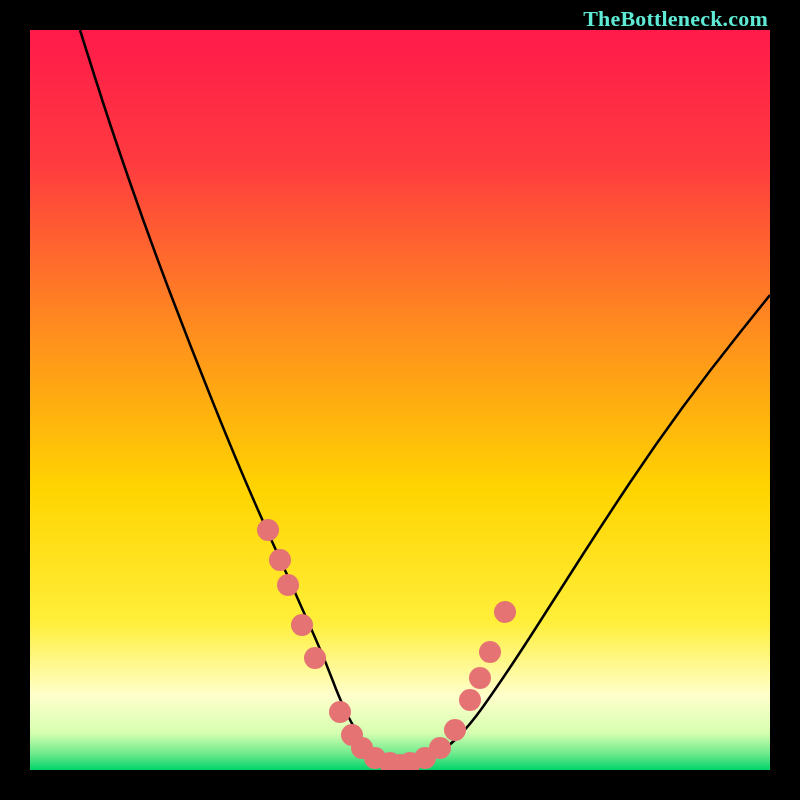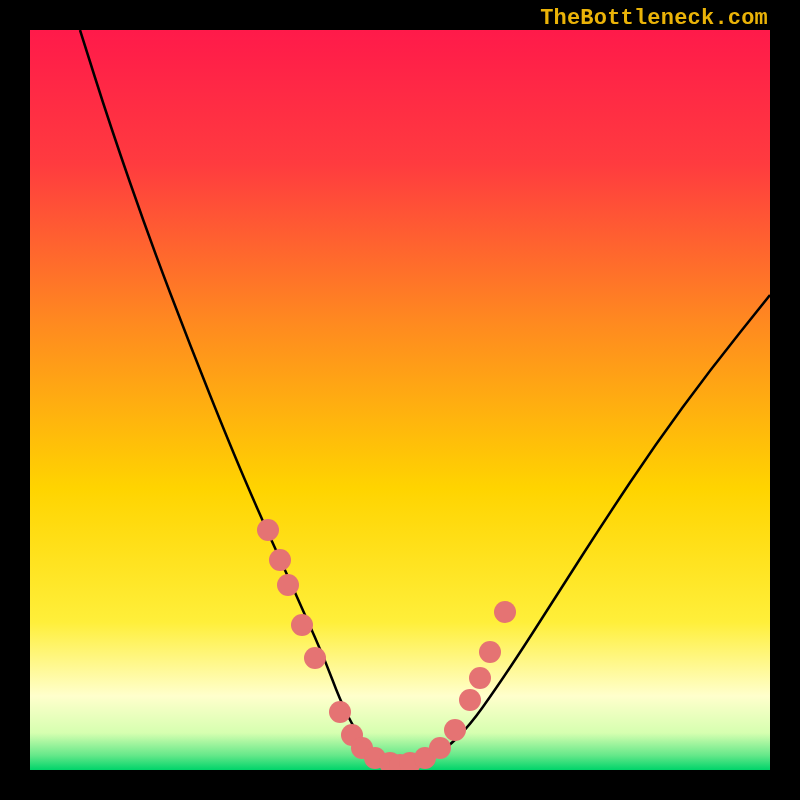--- a/index.html
+++ b/index.html
@@ -30,24 +30,24 @@
     position: absolute;
     left: 0;
     top: 0;
     width: 100%;
     height: 100%;
   }
   .watermark {
     position: absolute;
     top: 6px;
     right: 32px;
-    font-family: Liberation Mono, monospace;
+    font-family: Liberation Serif, serif;
     font-size: 22px;
     font-weight: 600;
-    color: #eab308;
+    color: #5eead4;
     letter-spacing: 0.2px;
   }
   svg.curve {
     position: absolute;
     left: 0;
     top: 0;
   }
   .dot {
     fill: #e57373;
   }

